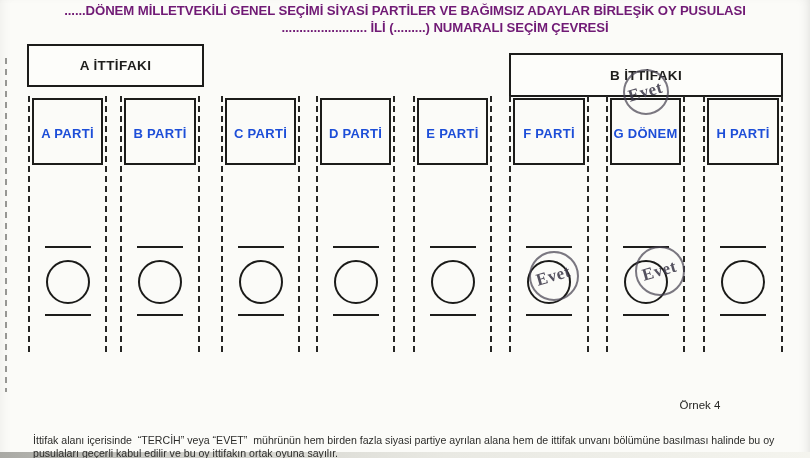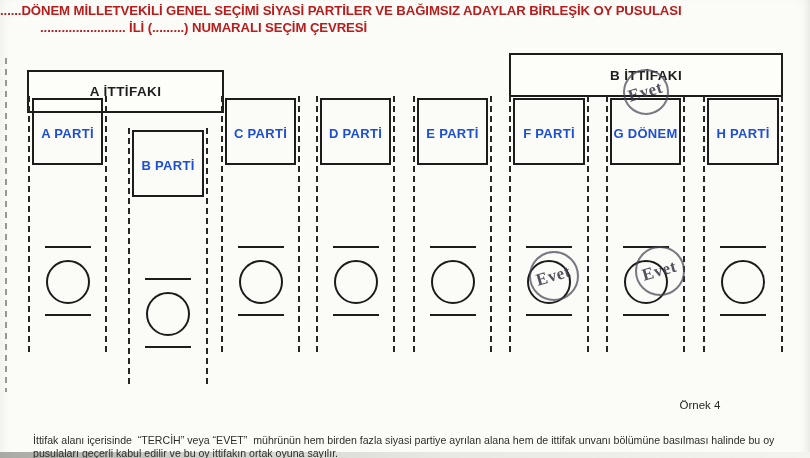--- a/index.html
+++ b/index.html
@@ -9,22 +9,22 @@
     font-family:"Liberation Sans","DejaVu Sans",sans-serif;
     color:#1e1e1c;
     box-shadow:inset -8px 0 14px -10px rgba(0,0,0,.18), inset 10px 0 16px -14px rgba(0,0,0,.12);
   }
   
   .scan-bottom{position:absolute;left:0;right:0;bottom:0;height:6px;
     background:linear-gradient(90deg,#a9a9a4,#cfcfc9 22%,#e9e9e3 55%,#f4f4ee);}
   .scan-left-edge{position:absolute;left:5px;top:58px;width:2px;height:334px;
     background:repeating-linear-gradient(to bottom,rgba(70,70,66,.55) 0 6px,transparent 6px 11px);}
   
-  .title{position:absolute;left:0;width:100%;
-    font-weight:bold;font-size:13.2px;letter-spacing:-.1px;white-space:pre;color:#b91c1c;}
+  .title{position:absolute;left:0;width:100%;text-align:center;
+    font-weight:bold;font-size:13.2px;letter-spacing:-.1px;white-space:pre;color:#701a75;}
   .title.l1{top:3px;}
   .title.l2{top:20px;margin-left:40px;}
   
   .alliance{position:absolute;box-sizing:border-box;border:2px solid #1c1c1a;background:#fdfdfa;
     display:flex;align-items:center;justify-content:center;
     font-weight:bold;font-size:13.5px;letter-spacing:.4px;}
   
   .strip{position:absolute;top:96px;height:256px;}
   .strip::before,.strip::after{content:"";position:absolute;top:0;bottom:0;width:2px;
     background:repeating-linear-gradient(to bottom,#262624 0 6px,transparent 6px 10px);}
@@ -57,37 +57,37 @@
 <body>
 
 <div class="page">
 
   <div class="scan-left-edge"></div>
   <div class="scan-bottom"></div>
 
   <div class="title l1">......DÖNEM MİLLETVEKİLİ GENEL SEÇİMİ SİYASİ PARTİLER VE BAĞIMSIZ ADAYLAR BİRLEŞİK OY PUSULASI</div>
   <div class="title l2">........................ İLİ (.........) NUMARALI SEÇİM ÇEVRESİ</div>
 
-  <div class="alliance" style="left:27px;top:70px;width:197px;height:43px;">
+  <div class="alliance" style="left:27px;top:44px;width:177px;height:43px;">
     <span>A İTTİFAKI</span>
   </div>
   <div class="alliance" style="left:509px;top:53px;width:274px;height:44px;">
     <span>B İTTİFAKI</span>
   </div>
 
   <div class="strip" style="left:28px;width:79px;">
     <div class="party-box">
       <span class="party-name">A PARTİ</span>
     </div>
     <div class="seal-line top"></div>
     <div class="vote-circle"></div>
     <div class="seal-line bottom"></div>
   </div>
 
-  <div class="strip" style="left:128px;width:80px;margin-top:32px;">
+  <div class="strip" style="left:120px;width:80px;">
     <div class="party-box">
       <span class="party-name">B PARTİ</span>
     </div>
     <div class="seal-line top"></div>
     <div class="vote-circle"></div>
     <div class="seal-line bottom"></div>
   </div>
 
   <div class="strip" style="left:221px;width:79px;">
     <div class="party-box">

